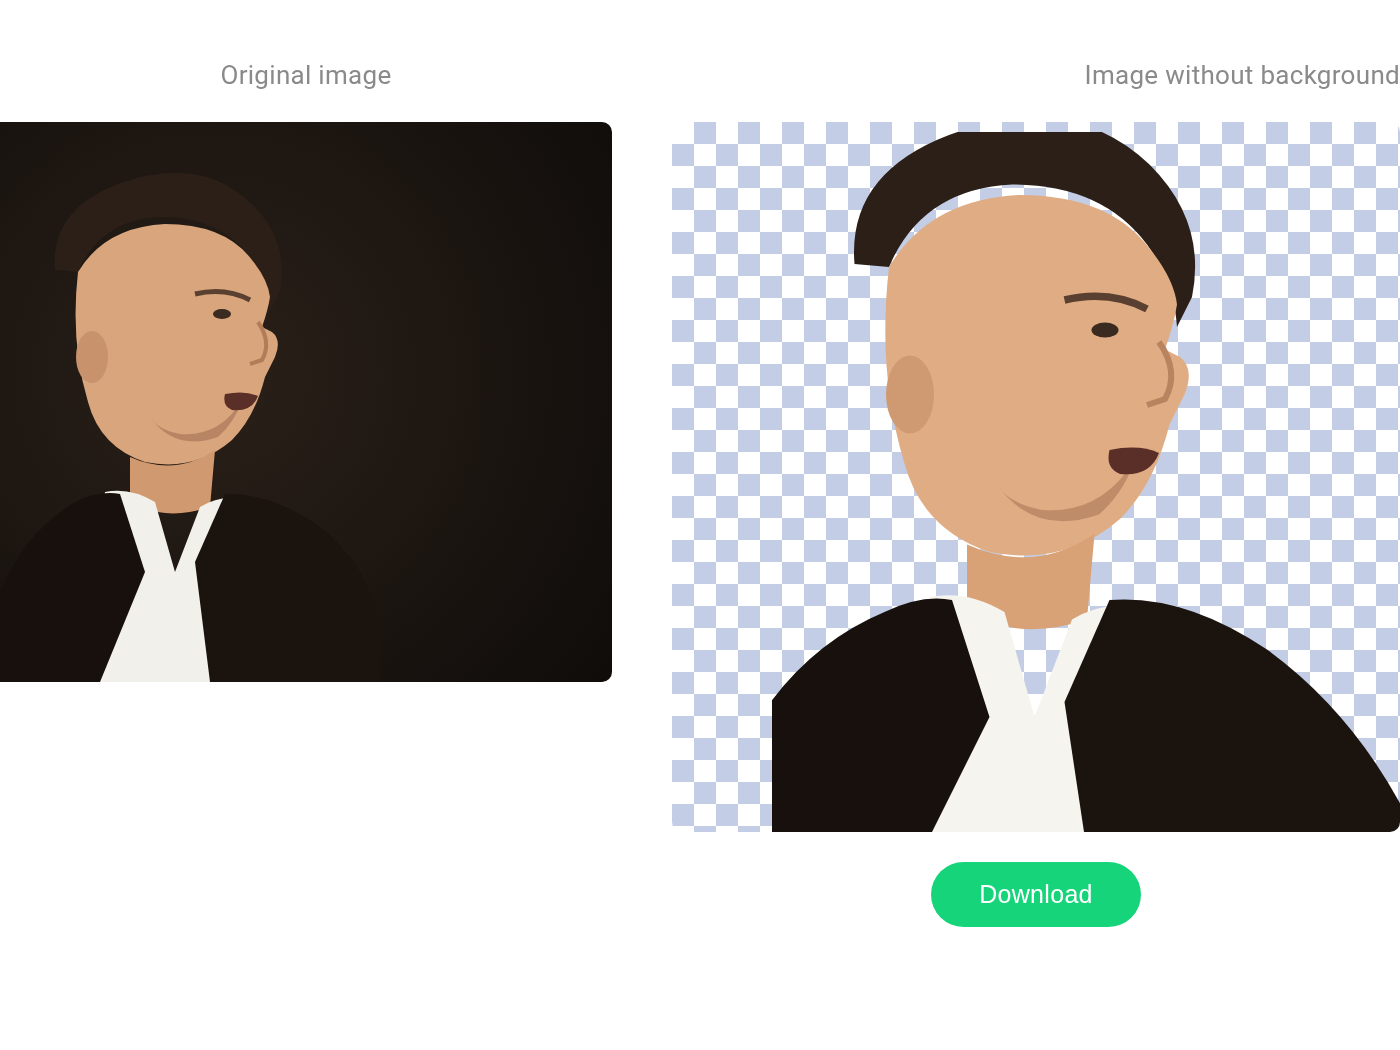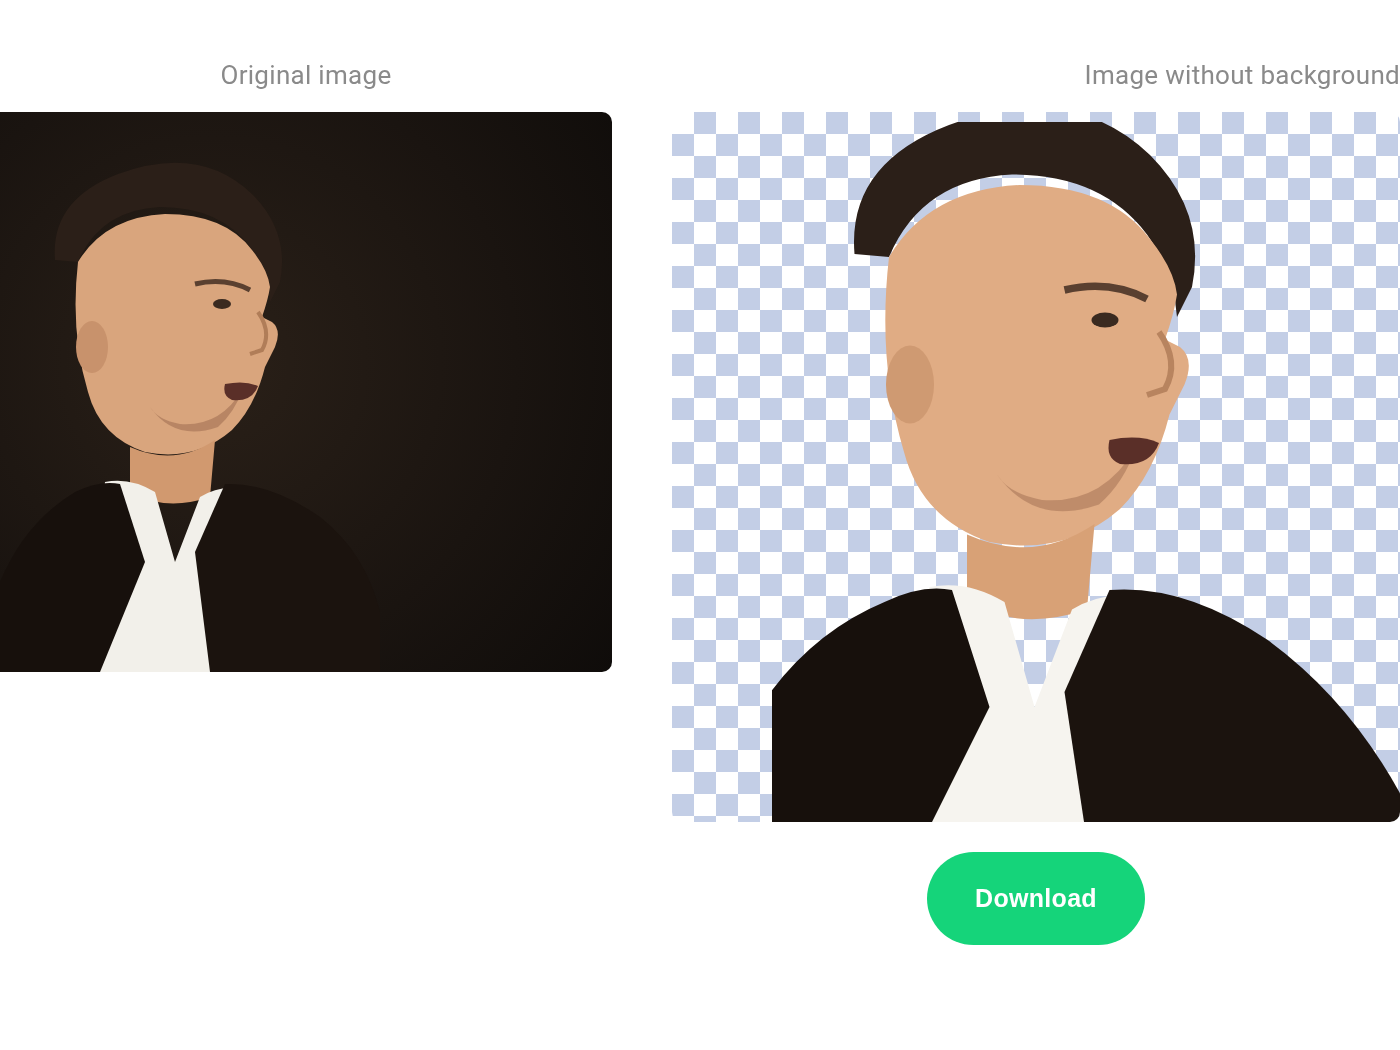--- a/index.html
+++ b/index.html
@@ -31,21 +31,21 @@
     }
     .panel-right {
       width: 728px;
       flex-shrink: 0;
       align-items: flex-end;
     }
     .panel-label {
       font-size: 26px;
       color: #8a8a8a;
       font-weight: 400;
-      margin-bottom: 22px;
+      margin-bottom: 32px;
       letter-spacing: 0.3px;
     }
     .image-box {
       width: 100%;
       position: relative;
       border-radius: 10px;
       overflow: hidden;
     }
     .image-box-left {
       height: 560px;
@@ -83,23 +83,23 @@
     .download-row {
       width: 100%;
       display: flex;
       justify-content: center;
       margin-top: 30px;
     }
     .download-btn {
       background: #15d47a;
       color: #ffffff;
       border: none;
-      padding: 32px 48px;
+      padding: 18px 48px;
       font-size: 25px;
-      font-weight: 700;
+      font-weight: 400;
       border-radius: 999px;
       cursor: pointer;
       letter-spacing: 0.3px;
     }
   </style>
 </head>
 <body>
 
 <div class="container">
 

